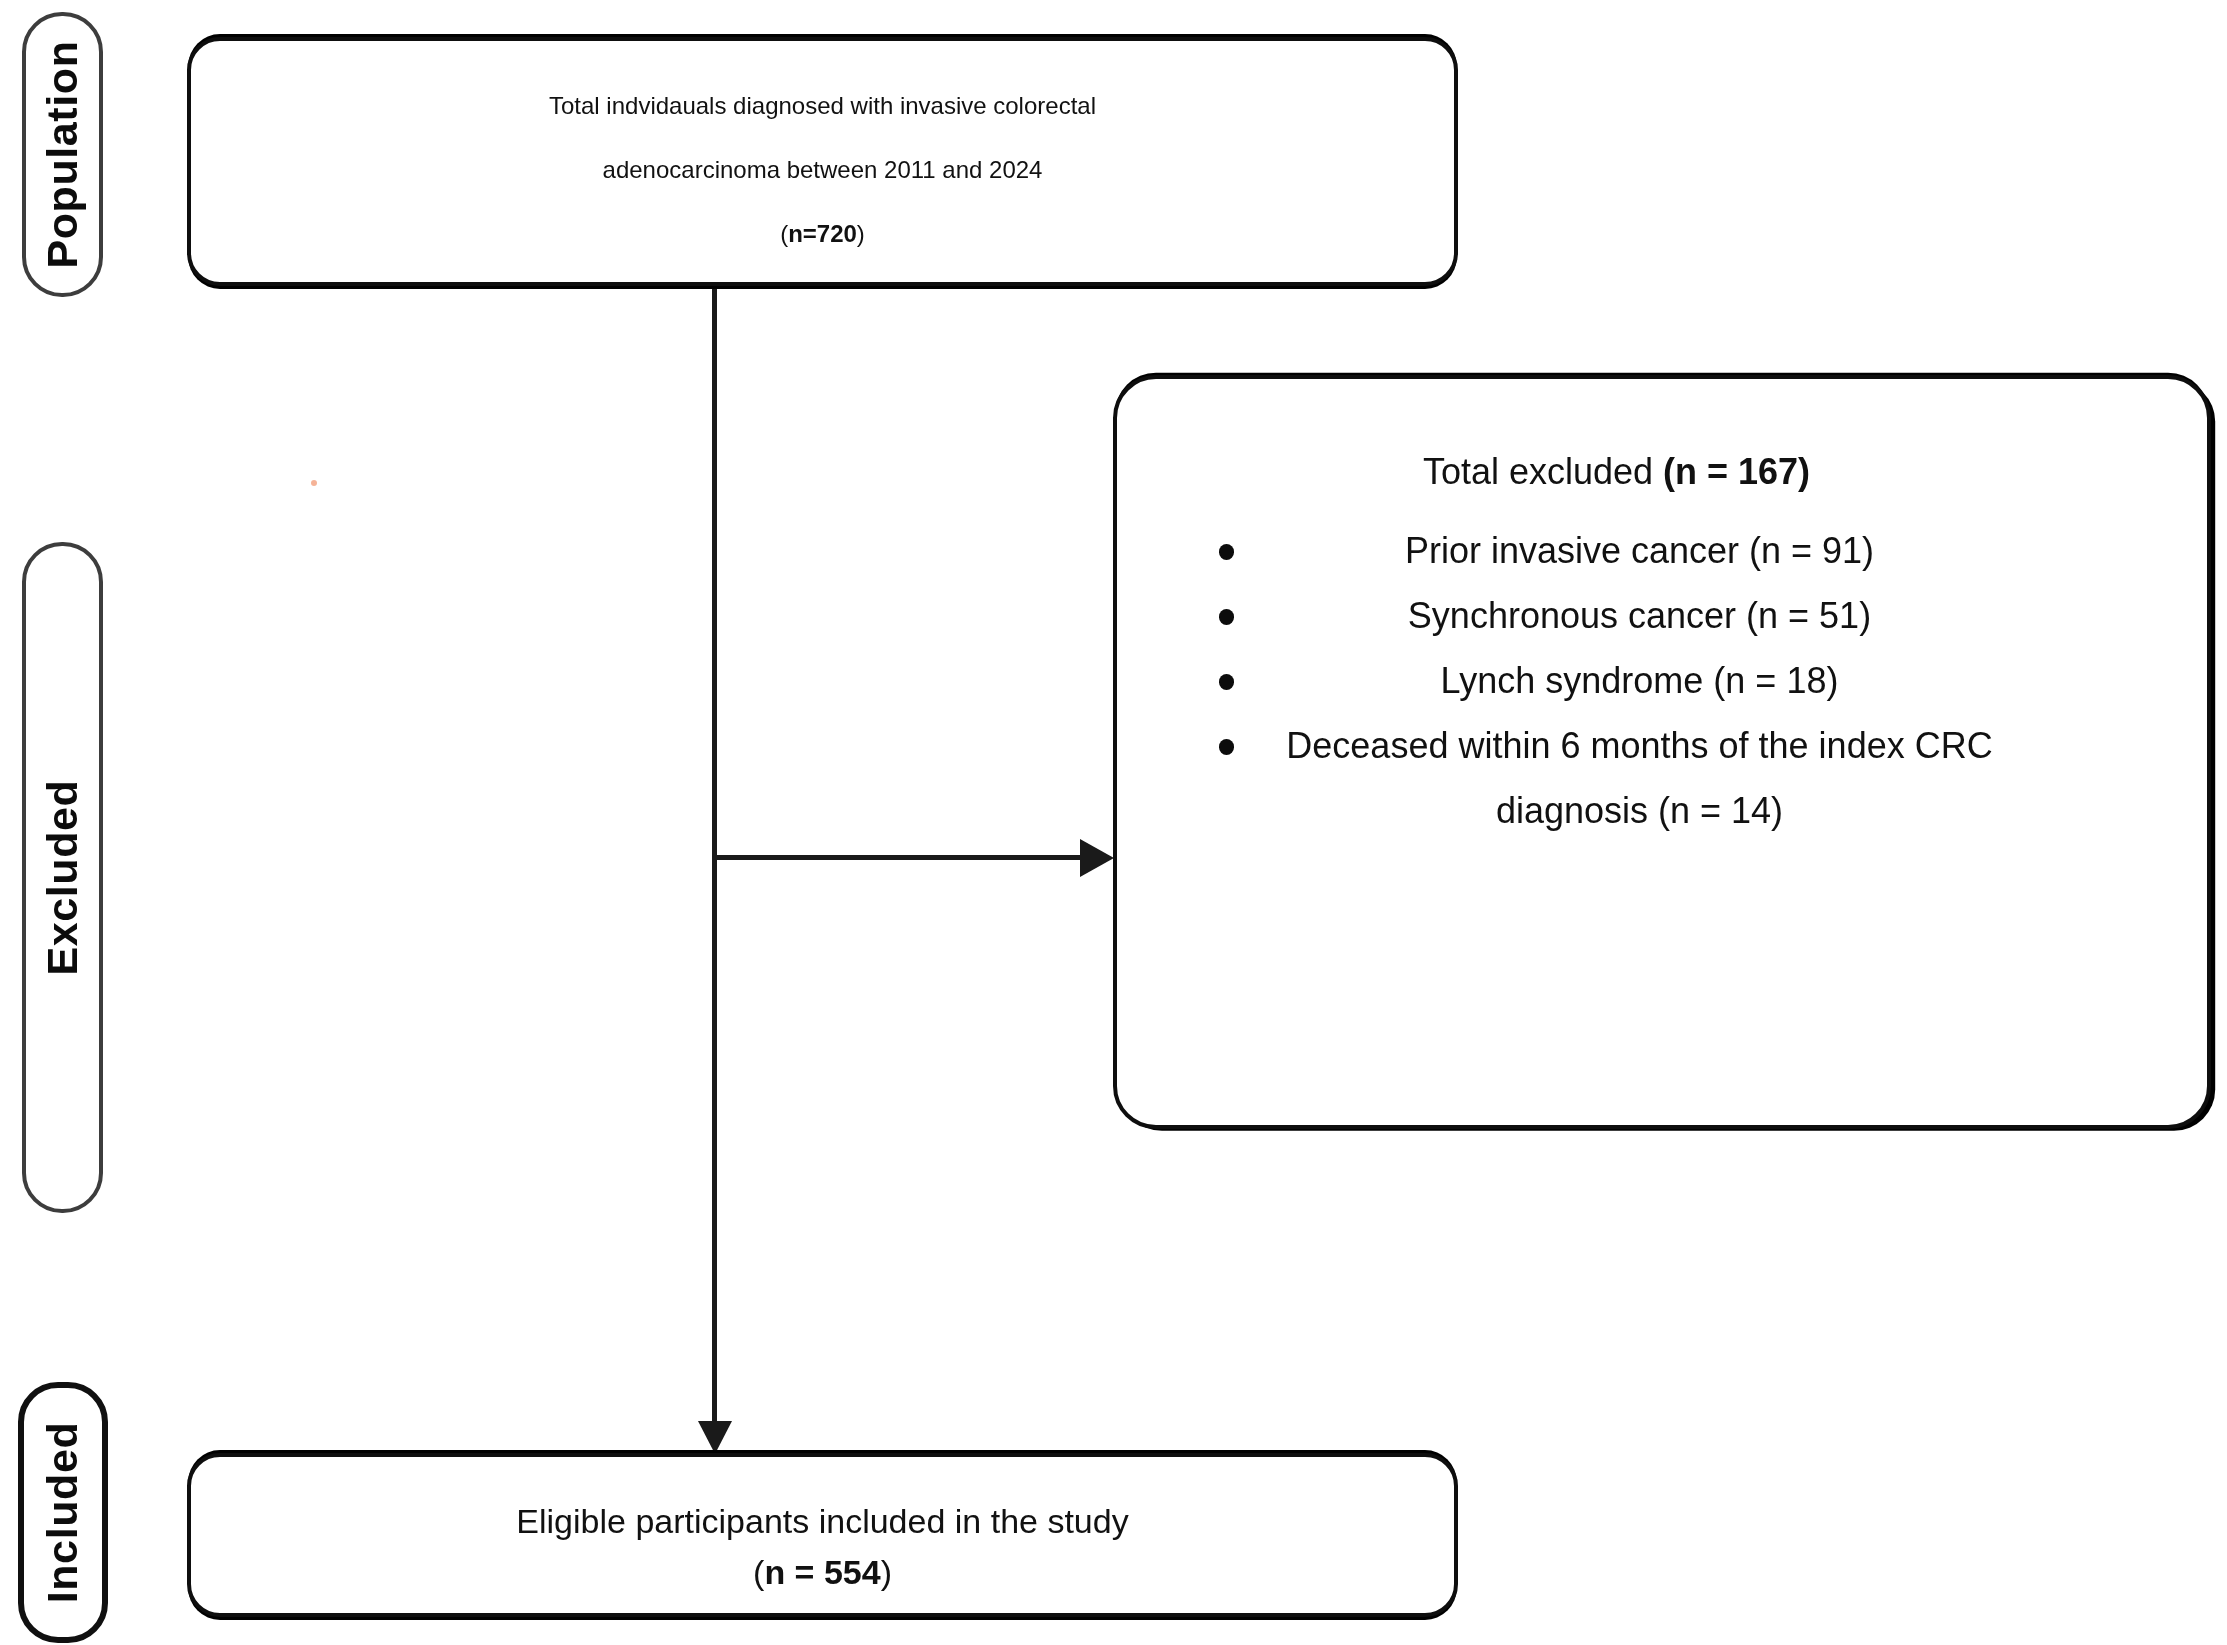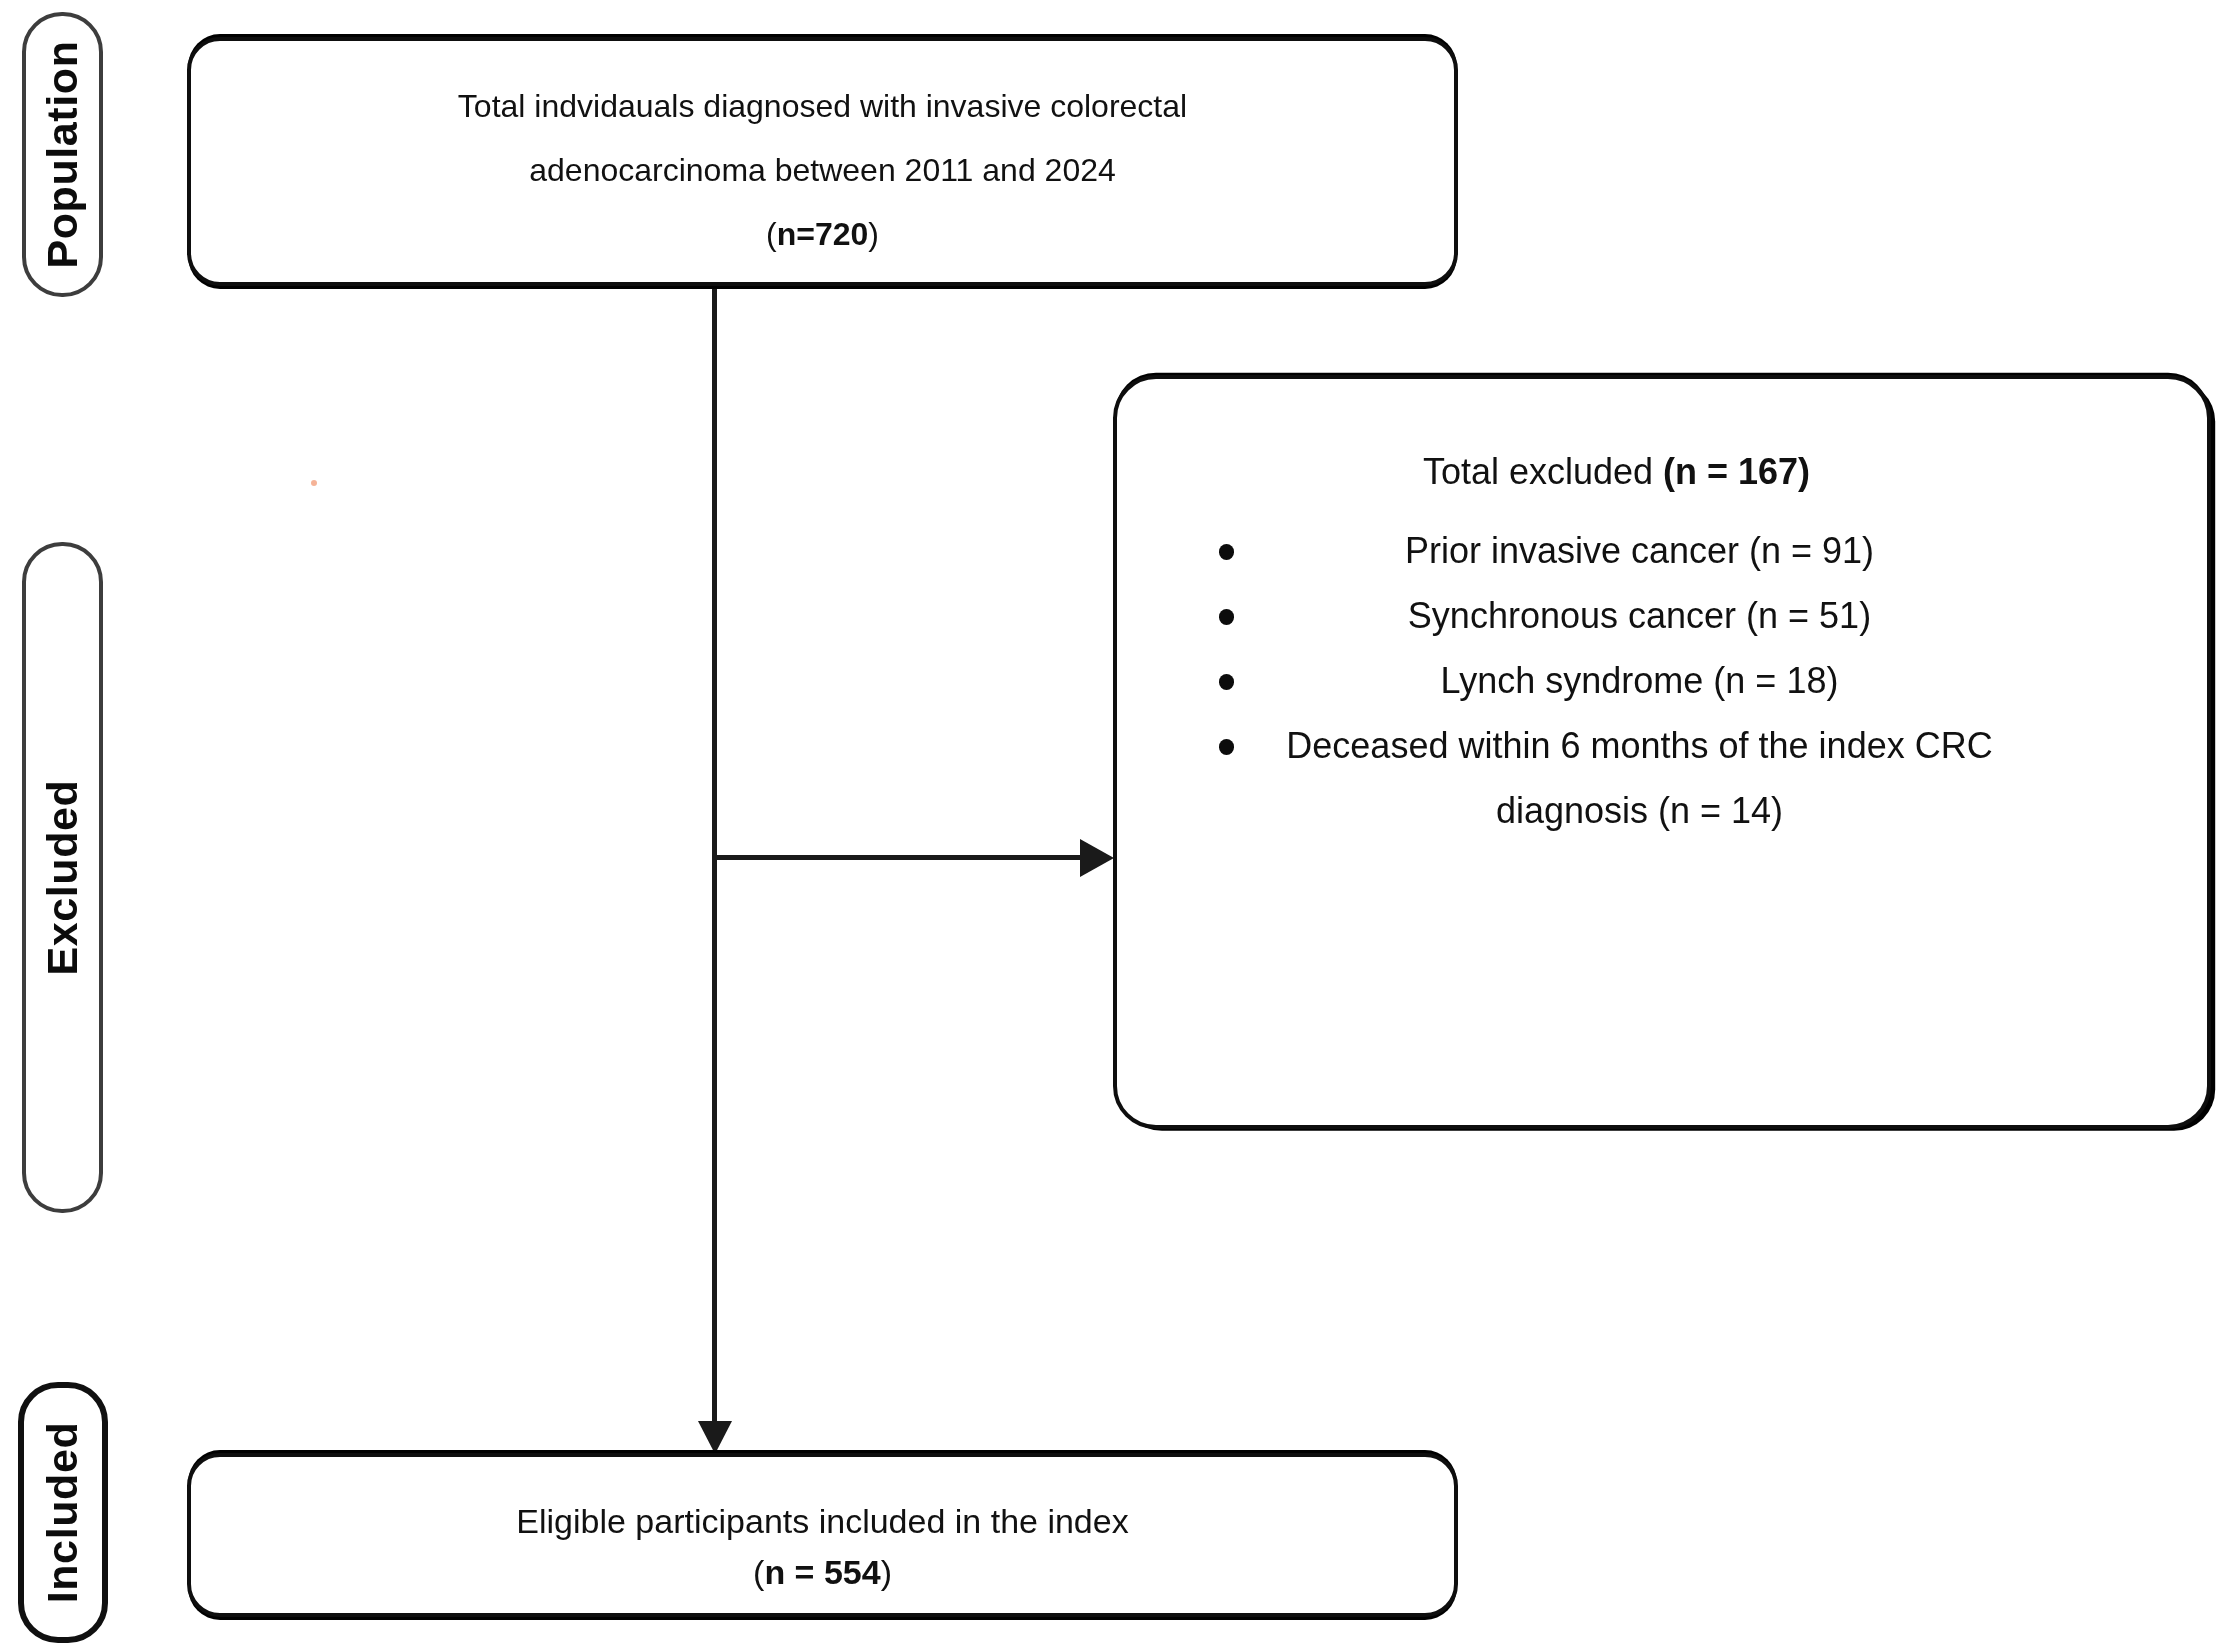--- a/index.html
+++ b/index.html
@@ -45,21 +45,21 @@
     background: #ffffff;
     border: 4.7px solid #0e0e0e;
     box-sizing: border-box;
   }
   .box-top {
     left: 187px; top: 37px; width: 1271px; height: 249px;
     border-radius: 33px;
     box-shadow: 0 -4.1px 0 -1.2px #000, 0 4.1px 0 -1.2px #000;
     text-align: center;
     padding-top: 33px;
-    font-size: 32px;
+    font-size: 24px;
     line-height: 64px;
   }
   .box-excluded {
     left: 1113px; top: 375px; width: 1098px; height: 754px;
     border-radius: 43px;
     box-shadow: 6px 3.6px 0 -1.8px #000, 0 -4.1px 0 -1.8px #000;
     font-size: 36px;
     line-height: 65px;
   }
   .box-included {
@@ -161,20 +161,20 @@
     <div class="excl-title"><span>Total excluded </span><span class="bold">(n = 167)</span></div>
     <ul class="excl-list">
       <li>Prior invasive cancer (n = 91)</li>
       <li>Synchronous cancer (n = 51)</li>
       <li>Lynch syndrome (n = 18)</li>
       <li>Deceased within 6 months of the index CRC diagnosis (n = 14)</li>
     </ul>
   </div>
 
   <div class="flow-box box-included">
-    <div>Eligible participants included in the index</div>
+    <div>Eligible participants included in the study</div>
     <div><span>(</span><span class="bold">n = 554</span><span>)</span></div>
   </div>
 
   <div class="artifact-dot"></div>
 
 </div>
 
 
 </body></html>

